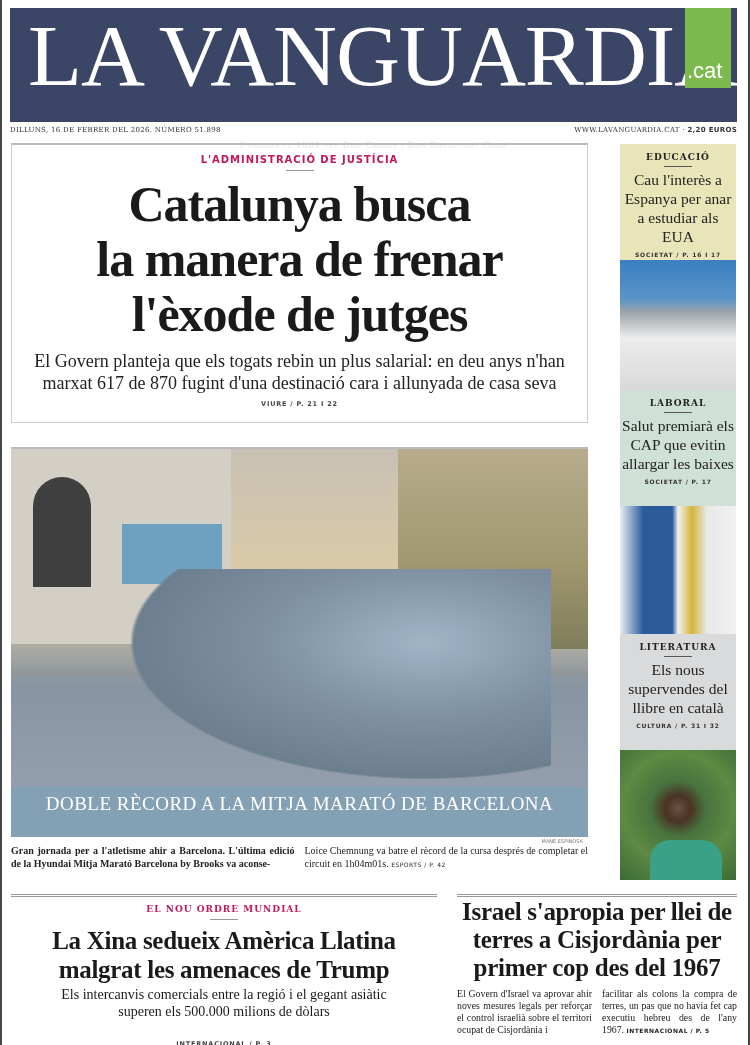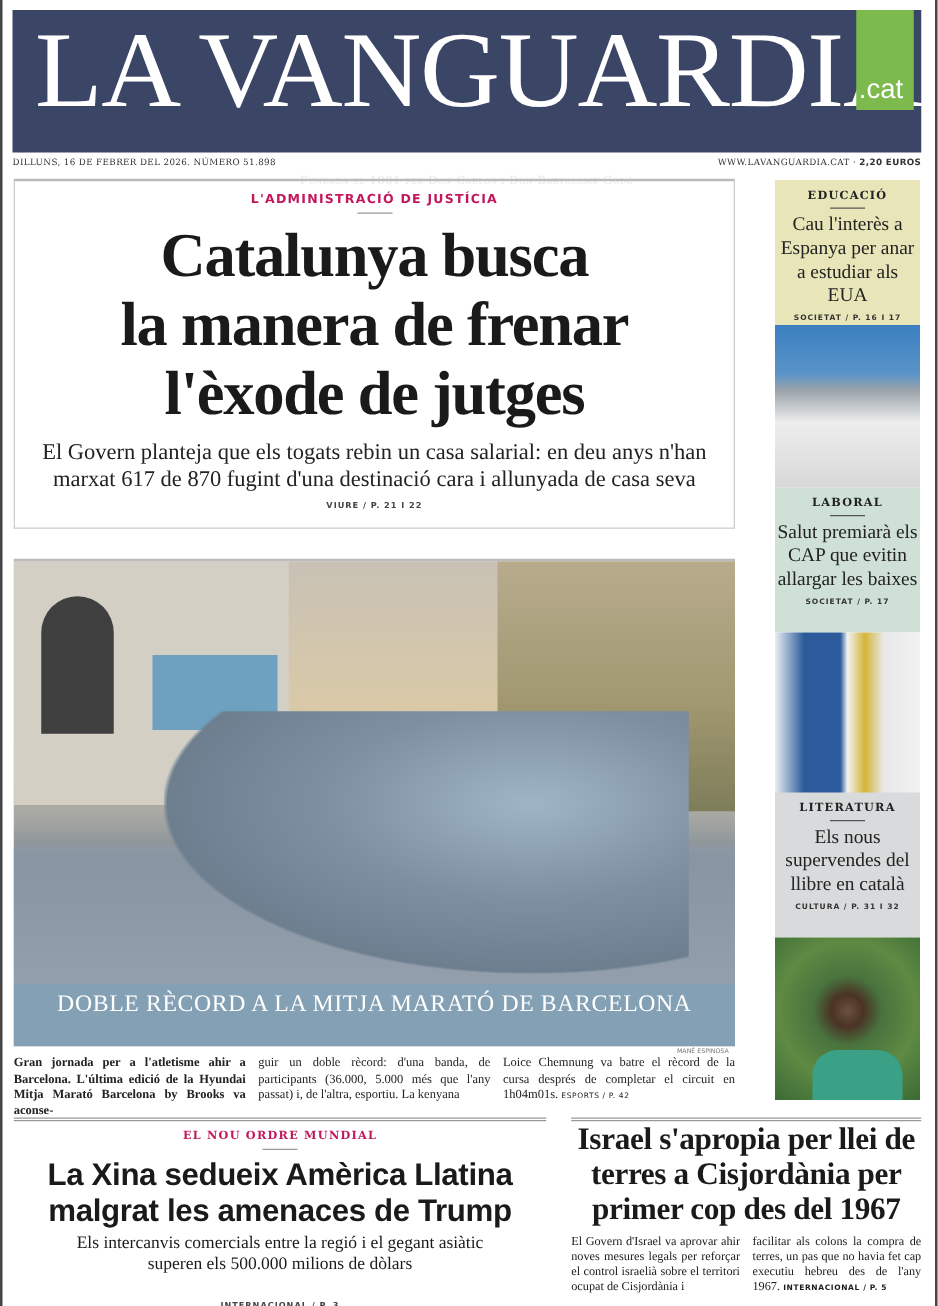--- a/index.html
+++ b/index.html
@@ -49,21 +49,21 @@
   .s1 .img { background: linear-gradient(180deg, #3a7fc0 0%, #5a94c8 30%, #9aa3aa 40%, #ededed 60%, #d8d8d8 100%); position: relative; }
   .s2 { top: 390px; } .s2 .box { background: #cfe0d6; }
   .s2 .img { background: linear-gradient(90deg, #e8eef2 0%, #2b5b9a 20%, #2b5b9a 45%, #f2f2f2 50%, #d4b53a 62%, #e8e8e8 75%, #f2f2f2 100%); }
   .s3 { top: 634px; } .s3 .box { background: #d9dadb; }
   .s3 .img { background: radial-gradient(circle at 50% 45%, #6a5040 0%, #4a3325 14%, #48733e 30%, #5e8a43 60%, #3b6a36 100%); position: relative; }
   .s3 .img::after { content: ""; position: absolute; left: 30px; bottom: 0; width: 72px; height: 40px; background: #3aa186; border-radius: 20px 20px 0 0; }
 
   .hr-double { position: absolute; height: 3px; border-top: 1px solid #999; border-bottom: 1px solid #999; }
   .bottom-left { position: absolute; left: 9px; top: 898px; width: 426px; text-align: center; }
   .bottom-left .kicker { font-family: "DejaVu Serif", serif; font-size: 9px; color: #c2185b; letter-spacing: 1px; margin-top: 6px; }
-  .bottom-left h2 { font-family: Liberation Sans, sans-serif; font-weight: bold; font-size: 25px; line-height: 29px; margin-top: 6px; letter-spacing: -0.3px; }
+  .bottom-left h2 { font-family: Liberation Serif, serif; font-weight: bold; font-size: 25px; line-height: 29px; margin-top: 6px; letter-spacing: -0.3px; }
   .bottom-left .sub { font-family: "Liberation Serif", serif; font-size: 14px; line-height: 17px; margin-top: 2px; }
   .bottom-left .section-ref { margin-top: 20px; }
 
   .bottom-right { position: absolute; left: 455px; top: 898px; width: 280px; }
   .bottom-right h2 { font-family: "Liberation Serif", serif; font-weight: bold; font-size: 25px; line-height: 28px; margin-top: 0; letter-spacing: -0.3px; text-align: center; }
   .bottom-right .cols { display: flex; gap: 10px; margin-top: 6px; font-family: "Liberation Serif", serif; font-size: 9.8px; line-height: 12px; }
   .bottom-right .cols div { flex: 1; text-align: justify; }
   .bottom-right .ref { font-family: "DejaVu Sans", sans-serif; font-size: 6px; letter-spacing: 0.5px; font-weight: bold; }
 </style>
 </head>
@@ -88,39 +88,38 @@
 
 <div class="lead">
   <div class="kicker">L'ADMINISTRACIÓ DE JUSTÍCIA</div>
   <div class="rule"></div>
   <h1>
     <div>Catalunya busca</div>
     <div>la manera de frenar</div>
     <div>l'èxode de jutges</div>
   </h1>
   <div class="sub">
-    <div>El Govern planteja que els togats rebin un casa salarial: en deu anys n'han</div>
+    <div>El Govern planteja que els togats rebin un plus salarial: en deu anys n'han</div>
     <div>marxat 617 de 870 fugint d'una destinació cara i allunyada de casa seva</div>
   </div>
   <div class="section-ref">VIURE / P. 21 I 22</div>
 </div>
 
 <div class="photo">
   <div class="building"></div>
   <div class="window"></div>
   <div class="sign"></div>
   <div class="palms"></div>
   <div class="road"></div>
   <div class="crowd"></div>
   <div class="banner">DOBLE RÈCORD A LA MITJA MARATÓ DE BARCELONA</div>
 </div>
 <div class="credit">MANÉ ESPINOSA</div>
 <div class="photo-text">
   <div><b>Gran jornada per a l'atletisme ahir a Barcelona. L'última edició de la Hyundai Mitja Marató Barcelona by Brooks va aconse-</b></div>
-  <div>guir un doble rècord: d'una banda, de participants (36.000, 5.000 més que l'any passat) i, de l'altra, esportiu. La kenyana</div>
   <div><span>Loice Chemnung va batre el rècord de la cursa després de completar el circuit en 1h04m01s.</span> <span class="ref">ESPORTS / P. 42</span></div>
 </div>
 
 <div class="side s1">
   <div class="box">
     <div class="label">EDUCACIÓ</div>
     <div class="rule"></div>
     <div class="title">Cau l'interès a Espanya per anar a estudiar als EUA</div>
     <div class="ref">SOCIETAT / P. 16 I 17</div>
   </div>

